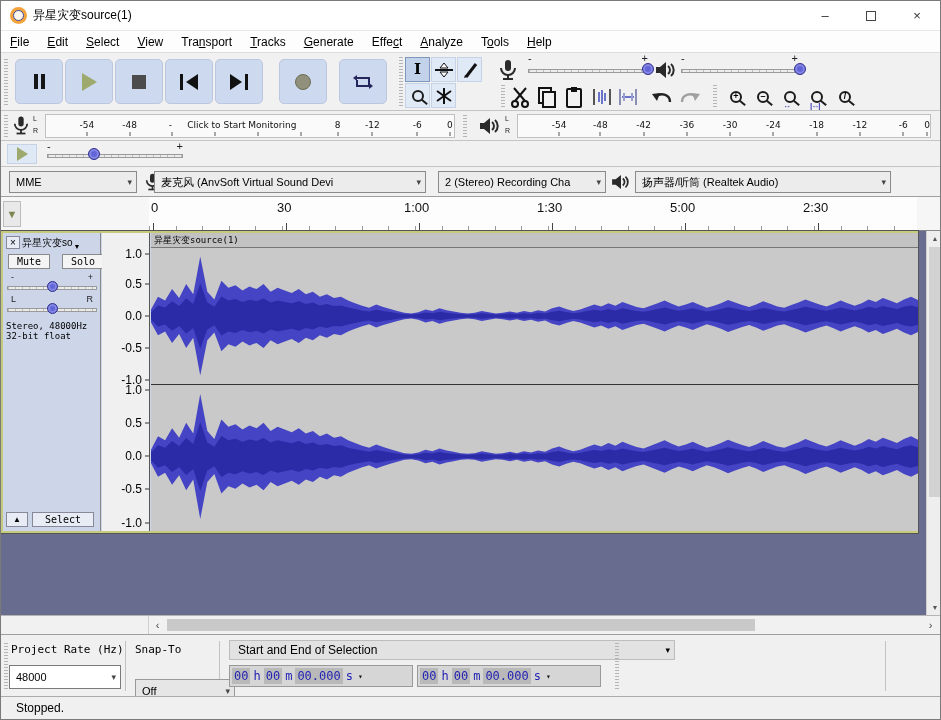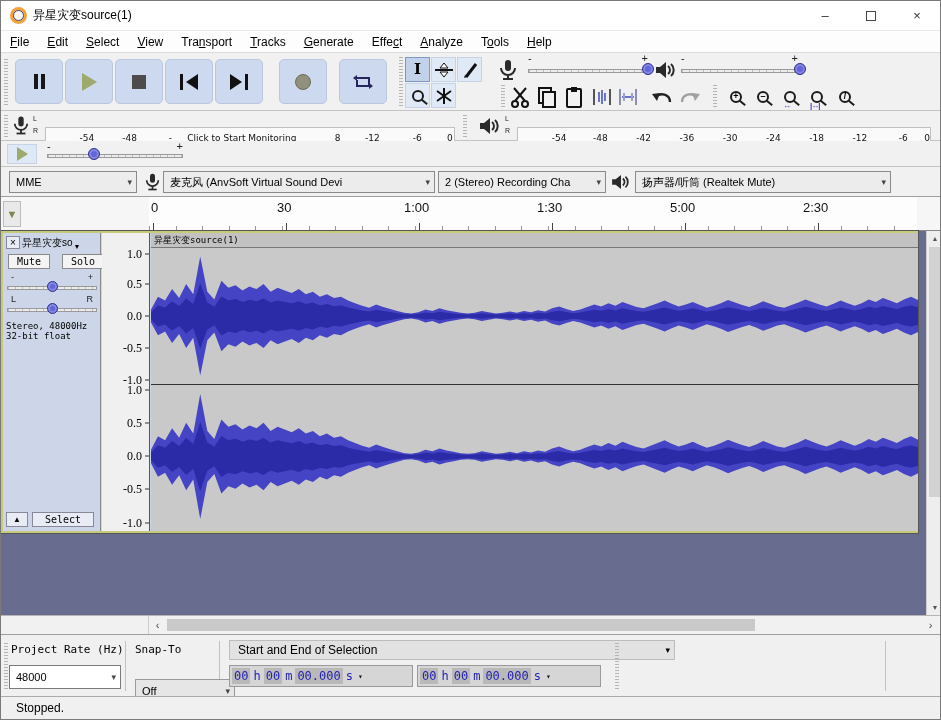--- a/index.html
+++ b/index.html
@@ -35,21 +35,21 @@
   .mag::after{content:"";position:absolute;width:7px;height:2px;background:#1c1c1c;right:-6px;bottom:-3px;transform:rotate(40deg)}
   .mag .ov{position:absolute;left:50%;top:50%;transform:translate(-50%,-55%);font-size:9px;font-weight:bold;line-height:1}
   .mag .sub{position:absolute;left:-3px;bottom:-9px;font-size:8px;color:#3a3ab8;font-weight:bold;line-height:1;letter-spacing:-1px}
   .slider{position:absolute;height:22px}
   .trackline{position:absolute;left:0;right:0;top:10px;height:4px;background:#ececec;border:1px solid #9a9a9a;background-image:repeating-linear-gradient(90deg,#bdbdbd 0 1px,transparent 1px 7px)}
   .thumb{position:absolute;top:4px;width:12px;height:12px;border-radius:50%;background:#6265d8;border:1px solid #33338e;box-shadow:inset 0 0 0 2px #8487e4}
   .smin,.smax{position:absolute;top:-7px;font-size:11px;color:#222}
   .smax{right:0}
   
   .meters{position:absolute;left:0;top:110px;width:100%;height:30px;background:#f1f1f1;border-bottom:1px solid #c4c4c4}
-  .mruler{position:absolute;top:16px;height:24px;background:#fafafa;border:1px solid #c0c0c0}
+  .mruler{position:absolute;top:3px;height:24px;background:#fafafa;border:1px solid #c0c0c0}
   .mlabel{position:absolute;top:5px;transform:translateX(-50%);font-size:9px;color:#111;font-family:"DejaVu Sans",sans-serif}
   .mtick{position:absolute;bottom:1px;width:1px;height:4px;background:#555;transform:translateX(-50%)}
   .lr{position:absolute;font-size:7px;line-height:1.4;color:#222}
   
   .speed{position:absolute;left:0;top:140px;width:100%;height:26px;background:#f1f1f1;border-bottom:1px solid #c4c4c4}
   .spbtn{position:absolute;left:6px;top:3px;width:30px;height:20px;background:#dfe8f5;border:1px solid #c6d2e6;display:flex;align-items:center;justify-content:center}
   .tri-play-sm{width:0;height:0;border-left:11px solid #9eaa6d;border-top:7px solid transparent;border-bottom:7px solid transparent}
   
   .devbar{position:absolute;left:0;top:166px;width:100%;height:30px;background:#f1f1f1;border-bottom:1px solid #9f9f9f}
   .combo{position:absolute;top:4px;height:22px;background:#ececec;border:1px solid #8a8a8a;display:flex;align-items:center;font-size:11px;padding:0 4px 0 6px;white-space:nowrap;overflow:hidden}
@@ -69,21 +69,21 @@
   .namebtn{position:absolute;left:19px;top:2px;width:76px;height:15px;font-size:10px;display:flex;align-items:flex-end;white-space:nowrap;overflow:hidden}
   .mutesolo{position:absolute;top:21px;height:15px;background:#f4f4f4;border:1px solid #8a8a8a;font-size:10px;display:flex;align-items:center;justify-content:center;font-family:"DejaVu Sans Mono",monospace}
   .ps{position:absolute;height:20px;width:90px;left:4px}
   .ps .smin,.ps .smax,.ps .sl,.ps .sr{font-size:9px;top:-3px}
   .ps .trackline{top:11px}
   .ps .thumb{top:6px;width:11px;height:11px}
   .info{position:absolute;left:3px;font-size:9px;font-family:"DejaVu Sans Mono",monospace;white-space:nowrap}
   .collapsebtn{position:absolute;left:3px;bottom:4px;width:22px;height:15px;background:#e7ecf5;border:1px solid #889;font-size:8px;display:flex;align-items:center;justify-content:center}
   .selectbtn{position:absolute;left:29px;bottom:4px;width:62px;height:15px;background:#e7ecf5;border:1px solid #889;font-size:10px;display:flex;align-items:center;justify-content:center;font-family:"DejaVu Sans Mono",monospace}
   .vruler{position:absolute;left:99px;top:0;width:48px;height:100%;background:#f0f0f0;border-right:1px solid #555}
-  .rval{position:absolute;right:7px;transform:translateY(-50%);font-size:12px;font-family:Liberation Serif, serif}
+  .rval{position:absolute;right:7px;transform:translateY(-50%);font-size:12px;font-family:Liberation Sans, sans-serif}
   .rtick{position:absolute;right:0;width:4px;height:1px;background:#333;transform:translateY(-50%)}
   .wavecol{position:absolute;left:148px;top:0;width:767px;height:100%;background:#c9c9c9}
   .cliptitle{height:15px;background:#c2c2c2;border-bottom:1px solid #777;font-size:9px;padding:1px 0 0 3px;font-family:"DejaVu Sans Mono",monospace;white-space:nowrap;overflow:hidden}
   .ch1{position:absolute;left:0;top:15px;width:100%;height:136px}
   .chdiv{position:absolute;left:0;top:151px;width:100%;height:1px;background:#333}
   .ch2{position:absolute;left:0;top:152px;width:100%;height:143px}
   svg.wave{display:block;width:100%;height:100%}
   .vscroll{position:absolute;left:925px;top:230px;width:16px;height:384px;background:#eeeeee;border-left:1px solid #cfcfcf}
   .varrow{position:absolute;left:0;width:16px;height:15px;display:flex;align-items:center;justify-content:center;font-size:7px;color:#555}
   .vthumb{position:absolute;left:2px;top:16px;width:12px;height:250px;background:#d2d2d2}
@@ -384,35 +384,35 @@
     <div class="combo" style="left:8px;width:128px">
       <span>MME</span>
       <span class="caret">▾</span>
     </div>
     <svg class="icn" style="position:absolute;left:144px;top:5px" width="15" height="20" viewBox="0 0 18 22">
       <rect x="6" y="1" width="6" height="11" rx="3" fill="#2a2a2a"></rect>
       <path d="M2 9 a7 7 0 0 0 14 0" fill="none" stroke="#2a2a2a" stroke-width="2"></path>
       <line x1="9" y1="16" x2="9" y2="20" stroke="#2a2a2a" stroke-width="2"></line>
       <line x1="4" y1="20" x2="14" y2="20" stroke="#2a2a2a" stroke-width="2"></line>
     </svg>
-    <div class="combo" style="left:162px;width:272px">
+    <div class="combo" style="left:153px;width:272px">
       <span>麦克风 (AnvSoft Virtual Sound Devi</span>
       <span class="caret">▾</span>
     </div>
     <div class="combo" style="left:437px;width:168px">
       <span>2 (Stereo) Recording Cha</span>
       <span class="caret">▾</span>
     </div>
     <svg class="icn" style="position:absolute;left:610px;top:7px" width="20" height="16" viewBox="0 0 22 18">
       <polygon points="1,6 5,6 11,1 11,17 5,12 1,12" fill="#2a2a2a"></polygon>
       <path d="M13 5 a5 5 0 0 1 0 8" fill="none" stroke="#2a2a2a" stroke-width="2"></path>
       <path d="M16 3 a8 8 0 0 1 0 12" fill="none" stroke="#2a2a2a" stroke-width="2"></path>
     </svg>
     <div class="combo" style="left:634px;width:256px">
-      <span>扬声器/听筒 (Realtek Mute)</span>
+      <span>扬声器/听筒 (Realtek Audio)</span>
       <span class="caret">▾</span>
     </div>
   </div>
 
   <div class="timeline">
     <div class="pinbtn">▼</div>
     <div class="truler">
       <span class="tlabel" style="left:2px">0</span>
       <span class="tlabel" style="left:128px">30</span>
       <span class="tlabel" style="left:255px">1:00</span>

